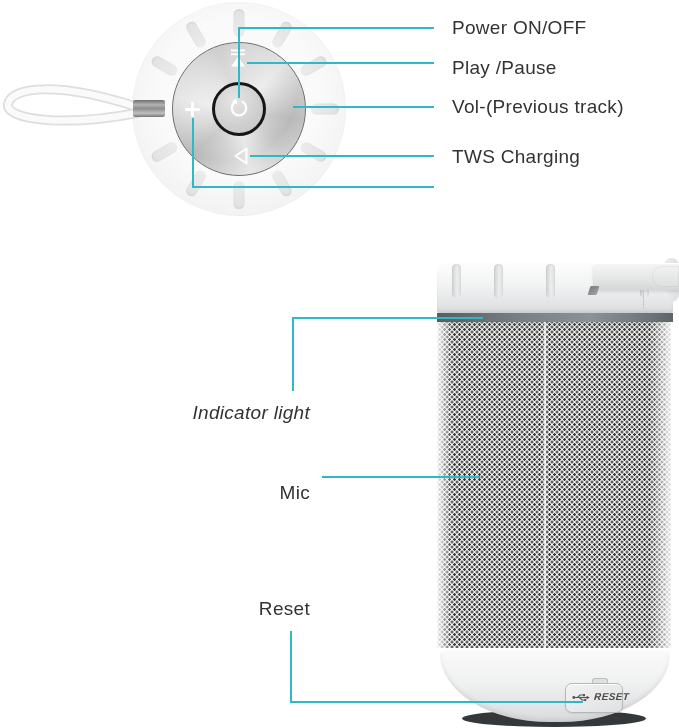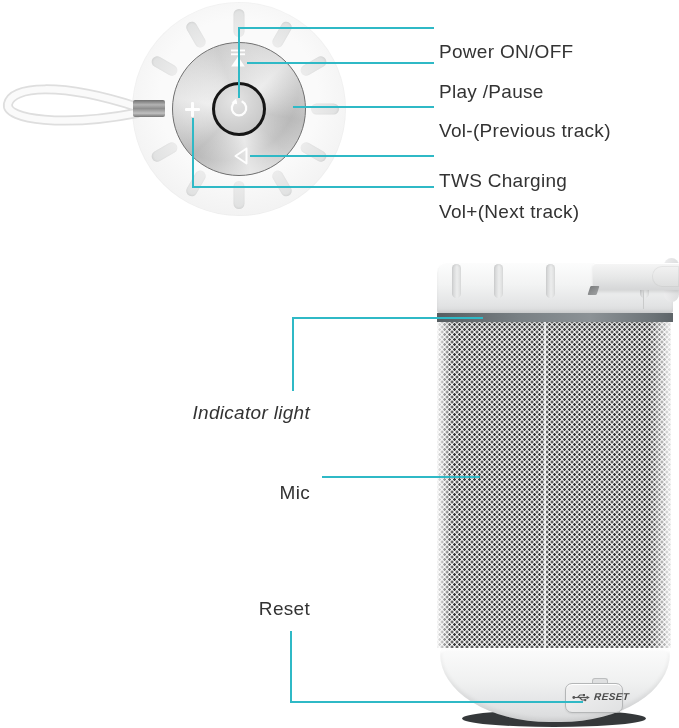--- a/index.html
+++ b/index.html
@@ -21,21 +21,21 @@
   #cl-ind-v{left:292px;top:318px;height:73px;}
   #cl-ind-h{left:292px;top:317px;width:191px;}
   #cl-mic-h{left:322px;top:476px;width:158px;}
   #cl-charge-v{left:290px;top:631px;height:71px;}
   #cl-charge-h{left:290px;top:701px;width:293px;}
   
   .lbl{
     position:absolute;font-size:19px;line-height:22px;letter-spacing:.3px;
     color:#333;white-space:nowrap;z-index:40;
   }
-  .lbl-right{left:439px;margin-top:24px;}
+  .lbl-right{left:452px;}
   .lbl-left{left:140px;width:170px;text-align:right;}
   #lbl-power{top:17px;} #lbl-play{top:57px;} #lbl-volminus{top:96px;}
   #lbl-tws{top:146px;} #lbl-volplus{top:177px;}
   #lbl-ind{top:402px;font-style:italic;} #lbl-mic{top:482px;} #lbl-charge{top:570px;} #lbl-reset{top:598px;}
   
   #top-disc{
     left:132px;top:2px;width:214px;height:214px;border-radius:50%;
     background:radial-gradient(circle at 50% 45%, #fafafa 50%, #f3f3f3 72%, #eeeeee 100%);
     box-shadow:inset 0 0 0 1px rgba(0,0,0,0.02);z-index:1;
   }
@@ -234,18 +234,17 @@
   <div class="callout cl-v" id="cl-ind-v"></div>
   <div class="callout cl-h" id="cl-ind-h"></div>
   <div class="callout cl-h" id="cl-mic-h"></div>
   <div class="callout cl-v" id="cl-charge-v"></div>
   <div class="callout cl-h" id="cl-charge-h"></div>
 
   <div class="lbl lbl-right" id="lbl-power">Power ON/OFF</div>
   <div class="lbl lbl-right" id="lbl-play">Play /Pause</div>
   <div class="lbl lbl-right" id="lbl-volminus">Vol-(Previous track)</div>
   <div class="lbl lbl-right" id="lbl-tws">TWS Charging</div>
-  <div class="lbl lbl-right" id="lbl-volplus">Vol+(Next track)</div>
   <div class="lbl lbl-left" id="lbl-ind">Indicator light</div>
   <div class="lbl lbl-left" id="lbl-mic">Mic</div>
   <div class="lbl lbl-left" id="lbl-reset">Reset</div>
 
 </div>
 
 </body></html>

